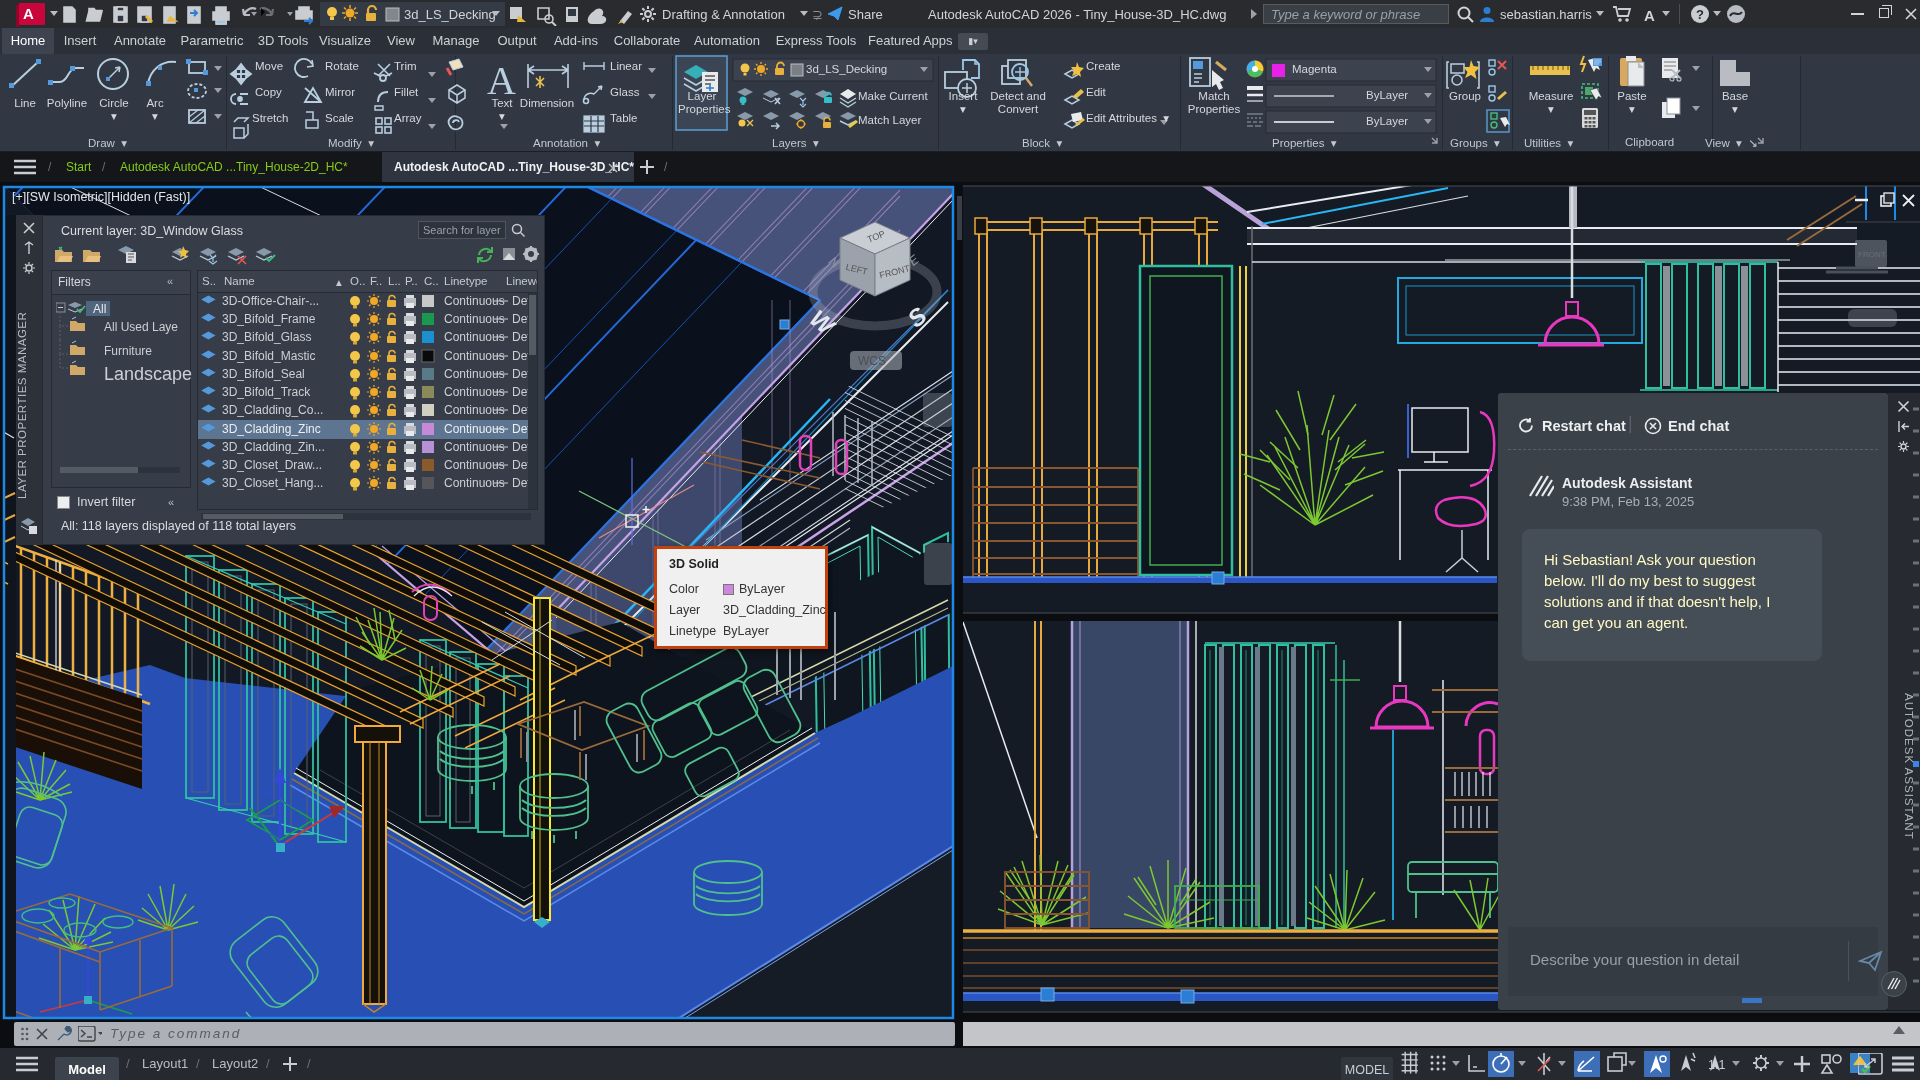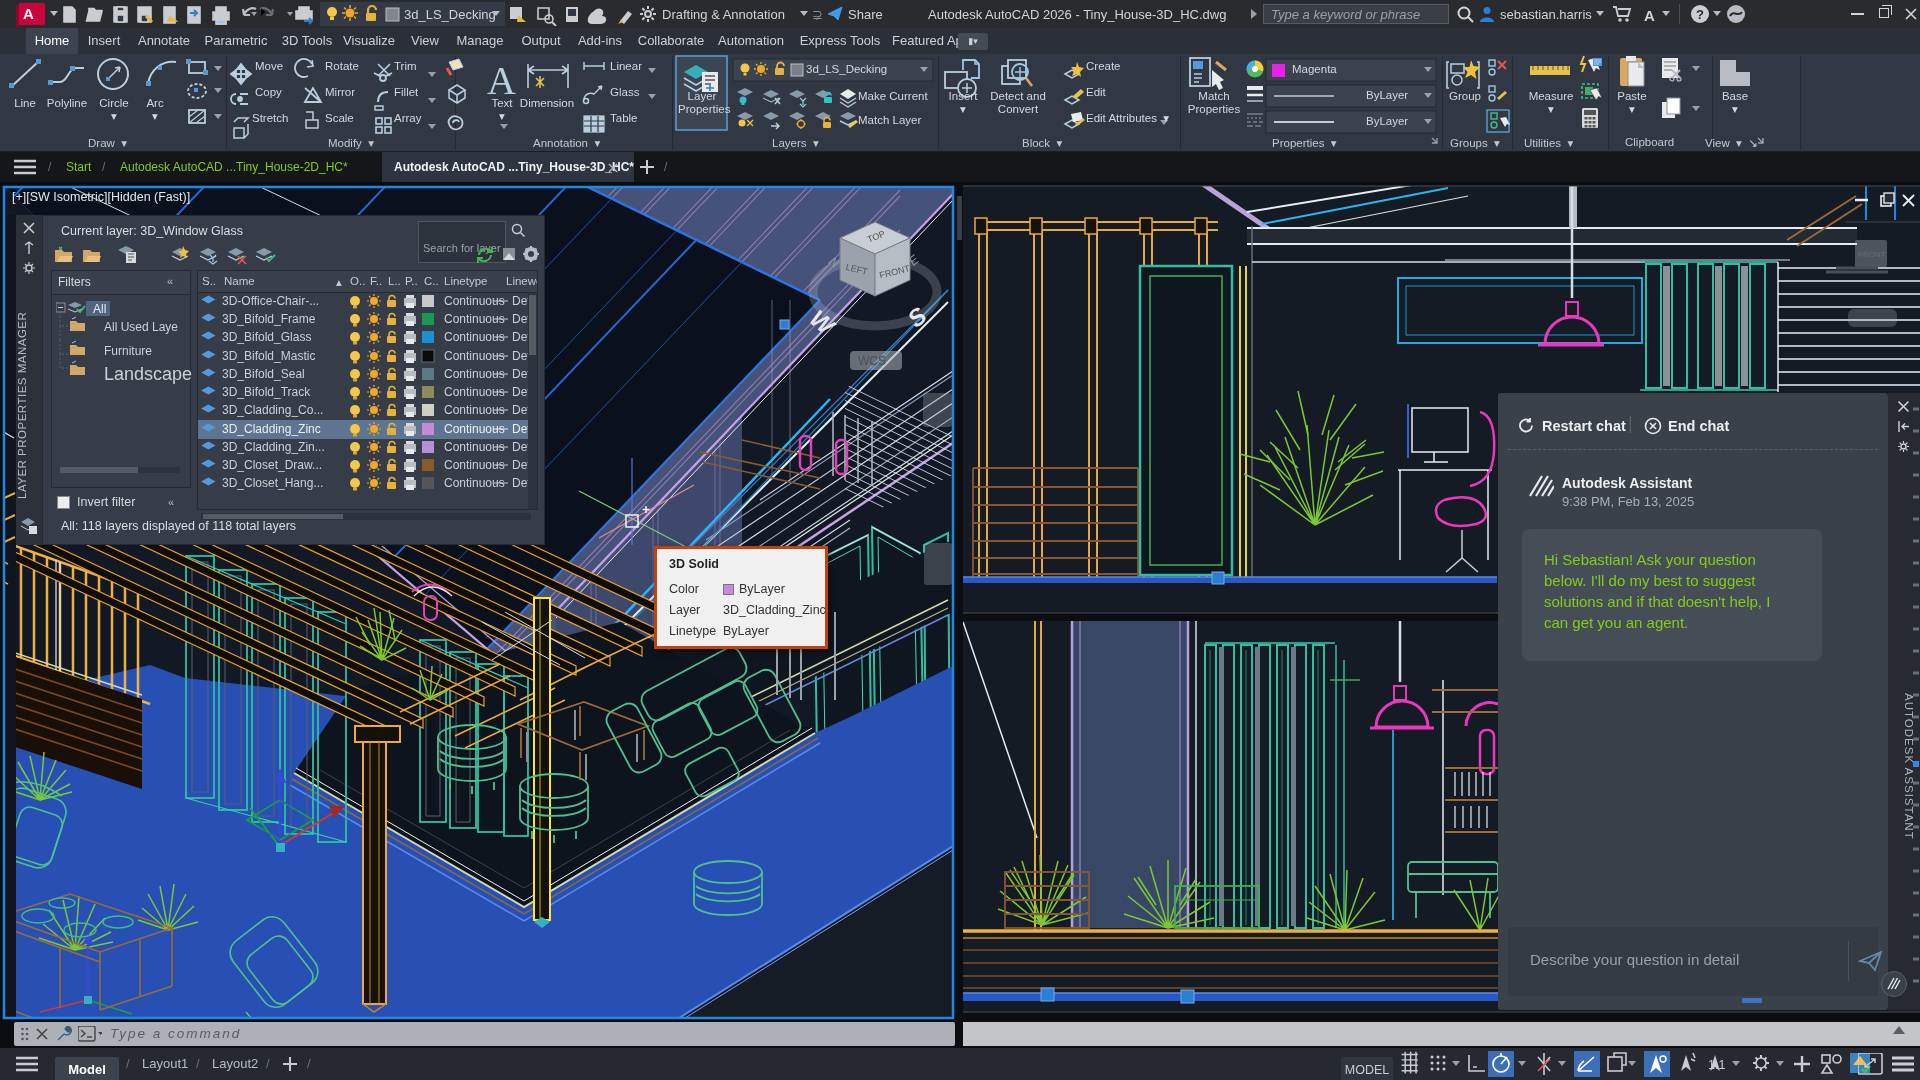--- a/index.html
+++ b/index.html
@@ -4,21 +4,21 @@
 <style>
 * { margin:0; padding:0; box-sizing:border-box; }
 html,body { width:1920px; height:1080px; overflow:hidden; background:#0b0d11; font-family:"Liberation Sans", sans-serif; }
 #page { position:absolute; left:0; top:0; width:1920px; height:1080px; }
 .abs { position:absolute; }
 
 #titlebar { position:absolute; left:0; top:0; width:1920px; height:28px; background:#2a2b2f; }
 #titlebar .t { position:absolute; top:7px; font-size:13px; color:#d2d4d8; }
 
 #ribtabs { position:absolute; left:0; top:28px; width:1920px; height:26px; background:#2b2f37; }
-#ribtabs .tab { position:absolute; top:0; height:26px; line-height:26px; font-size:13px; color:#cdd1d6; text-align:center; white-space:nowrap;margin-left:24px; }
+#ribtabs .tab { position:absolute; top:0; height:26px; line-height:26px; font-size:13px; color:#cdd1d6; text-align:center; white-space:nowrap; }
 #ribtabs .active { background:#3d4450; color:#fff; }
 
 #ribbon { position:absolute; left:0; top:54px; width:1920px; height:98px; background:#313844; border-bottom:1px solid #1b1e24; }
 .sep { position:absolute; top:2px; height:94px; width:1px; background:#252a32; }
 .plabel { position:absolute; top:82px; height:16px; font-size:11.5px; color:#c3c8cf; }
 .btxt { position:absolute; font-size:11.5px; color:#d4d8dd; text-align:center; line-height:13px; }
 
 #ftabs { position:absolute; left:0; top:152px; width:1920px; height:30px; background:#14161a; }
 #ftabs .ft { position:absolute; top:0; height:30px; line-height:30px; font-size:12px; color:#84cc16; white-space:nowrap; }
 
@@ -1104,21 +1104,21 @@
           </svg>
       <div class="abs" style="left:0px;top:80px;width:26px;height:220px;color:#b9bdc3;font-size:11.5px;letter-spacing:0.5px;writing-mode:vertical-rl;transform:rotate(180deg);text-align:center;">LAYER PROPERTIES MANAGER</div>
       <svg class="abs" style="left:4px;top:302px;" width="18" height="18" viewBox="0 0 18 18">
             <path d="M1 5 l7 -4 7 4 -7 4 z" fill="#8899aa"></path>
             <path d="M1 9 l7 4 7 -4" stroke="#b9cede" fill="none"></path>
             <rect x="9" y="9" width="8" height="8" fill="#d8dadd"></rect>
           </svg>
     </div>
     <div class="abs" style="left:26px;top:0;width:503px;height:330px;background:#363d48;border:1px solid #252a32;">
       <div class="abs" style="left:18px;top:8px;font-size:12.5px;color:#dadde1;">Current layer: 3D_Window Glass</div>
-      <div class="abs" style="left:375px;top:5px;width:88px;height:18px;background:#2d333c;border:1px solid #50555c;color:#9aa0a8;font-size:11px;padding:20px 4px;">Search for layer</div>
+      <div class="abs" style="left:375px;top:5px;width:88px;height:18px;background:#2d333c;border:1px solid #50555c;color:#9aa0a8;font-size:11px;padding:2px 4px;">Search for layer</div>
       <svg class="abs" style="left:468px;top:7px;" width="15" height="15" viewBox="0 0 15 15">
             <circle cx="6" cy="6" r="4.5" fill="none" stroke="#c9ccd1" stroke-width="1.5"></circle>
             <path d="M9.5 9.5 l4 4" stroke="#c9ccd1" stroke-width="1.5"></path>
           </svg>
 
       <svg class="abs" style="left:10px;top:28px;" width="260" height="22" viewBox="0 0 260 22">
         <g>
               <path d="M2 6 h7 l2 2 h8 v10 h-17 z" fill="#d0a868"></path>
               <path d="M4 18 l3 -6 h13 l-3 6 z" fill="#e8c080"></path>
               <path d="M6 3 l3 3 m0 -3 l-3 3" stroke="#40c080" stroke-width="1.2"></path>
@@ -1354,21 +1354,21 @@
         </svg>
     <div class="abs" style="left:170px;top:25px;font-size:14.5px;font-weight:bold;color:#eceef0;">End chat</div>
     <div class="abs" style="left:10px;top:56px;width:370px;border-top:1.5px dashed #596068;"></div>
     <svg class="abs" style="left:30px;top:81px;" width="26" height="24" viewBox="0 0 26 24">
           <g stroke="#e8eaec" stroke-width="2.2">
             <path d="M2 22 L14 2 M8 22 L20 2 M14 22 L24 6 M20 22 L26 12"></path>
           </g>
         </svg>
     <div class="abs" style="left:64px;top:82px;font-size:14px;font-weight:bold;color:#eceef0;">Autodesk Assistant</div>
     <div class="abs" style="left:64px;top:101px;font-size:13px;color:#a8aeb6;">9:38 PM, Feb 13, 2025</div>
-    <div class="abs" style="left:24px;top:136px;width:300px;height:132px;background:#454d57;border-radius:8px;color:#84cc16;font-size:15px;line-height:21px;padding:20px 22px;">Hi Sebastian! Ask your question<br>below. I'll do my best to suggest<br>solutions and if that doesn't help, I<br>can get you an agent.</div>
+    <div class="abs" style="left:24px;top:136px;width:300px;height:132px;background:#454d57;border-radius:8px;color:#fef9c3;font-size:15px;line-height:21px;padding:20px 22px;">Hi Sebastian! Ask your question<br>below. I'll do my best to suggest<br>solutions and if that doesn't help, I<br>can get you an agent.</div>
     <div class="abs" style="left:10px;top:534px;width:370px;height:69px;background:#343b43;border-radius:3px;">
       <div class="abs" style="left:22px;top:24px;font-size:15px;color:#98a0a8;">Describe your question in detail</div>
       <div class="abs" style="left:340px;top:14px;width:1px;height:40px;background:#4a525b;"></div>
       <svg class="abs" style="left:350px;top:22px;" width="26" height="24" viewBox="0 0 26 24">
             <path d="M2 12 L23 3 L17 21 L11 14 Z M11 14 L23 3" fill="none" stroke="#6888a8" stroke-width="1.8"></path>
           </svg>
     </div>
   </div>
 
   <div class="abs" style="left:1888px;top:211px;width:32px;height:617px;background:#272b31;">

